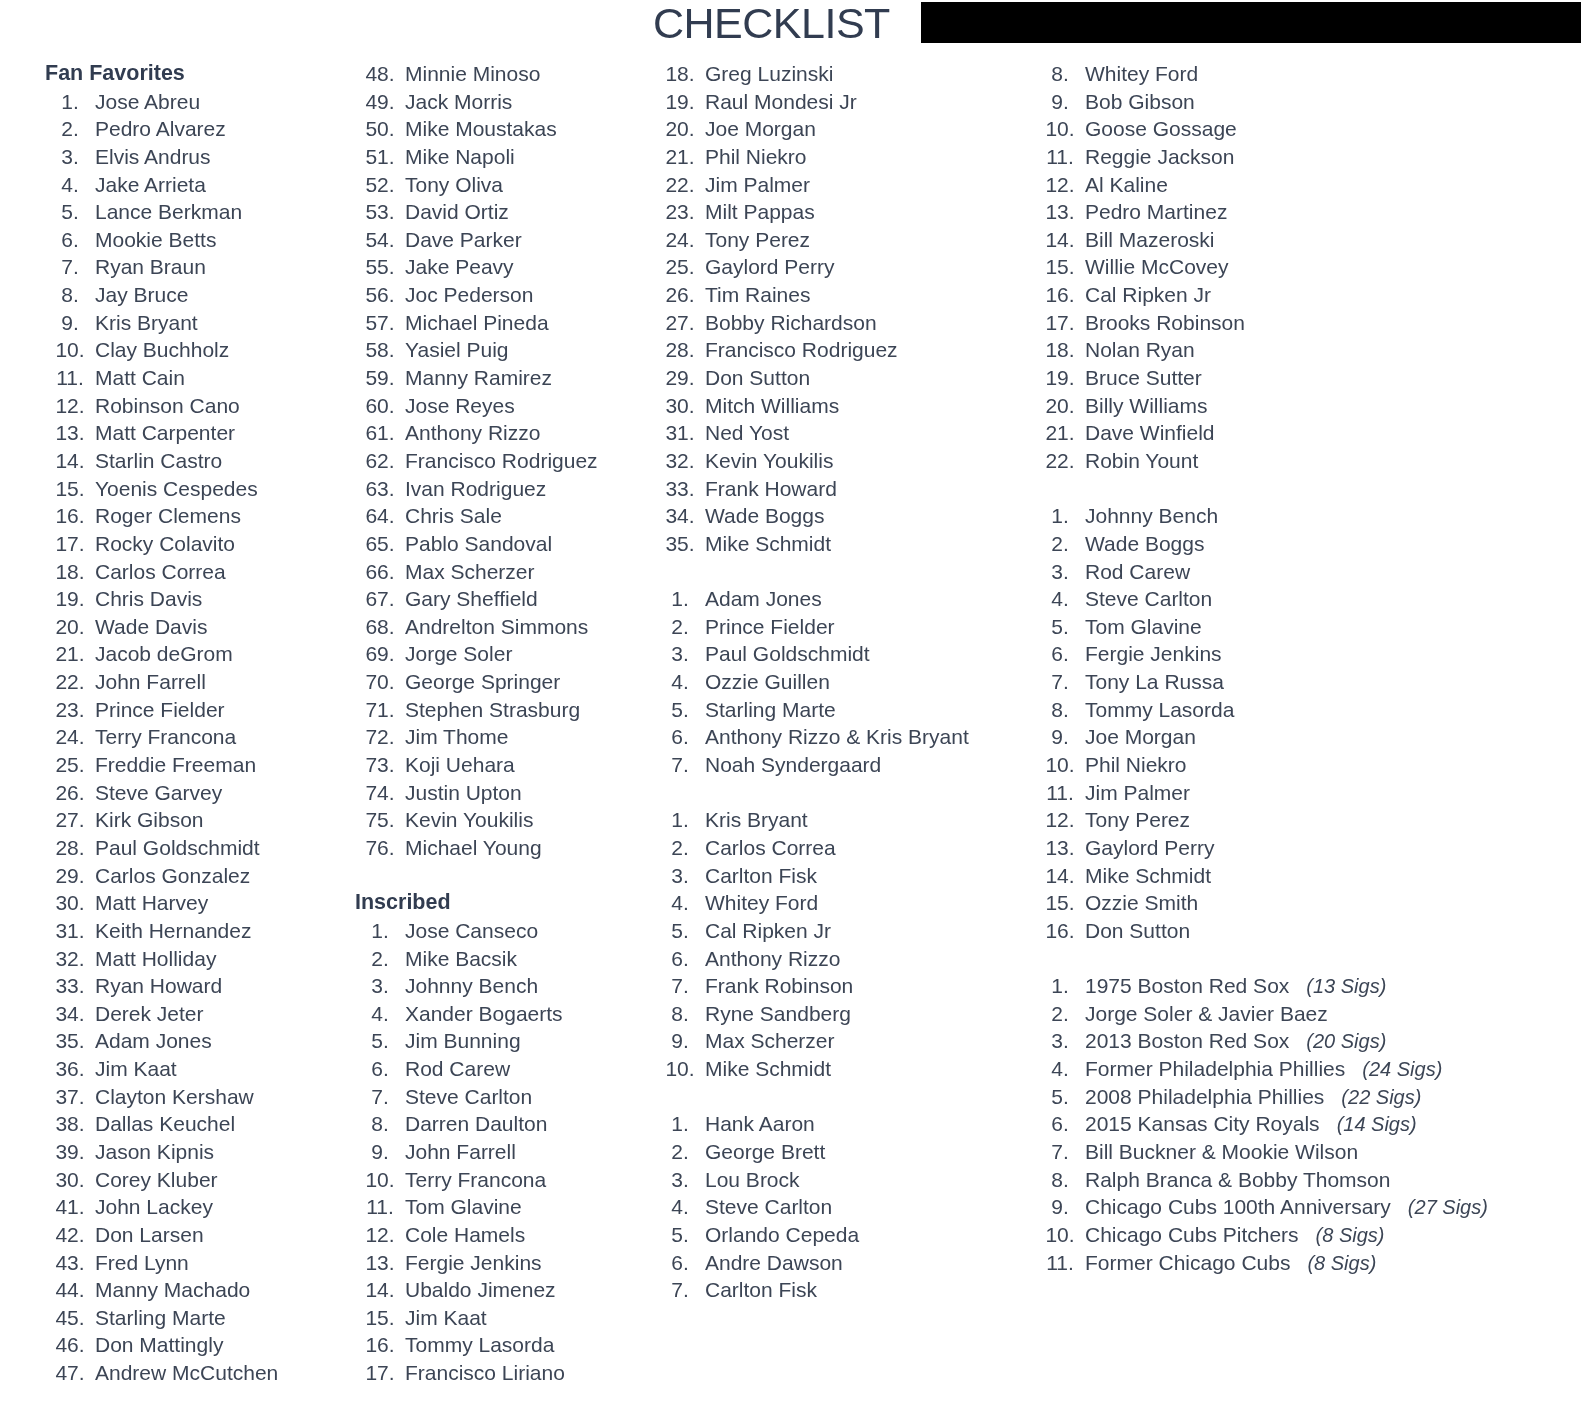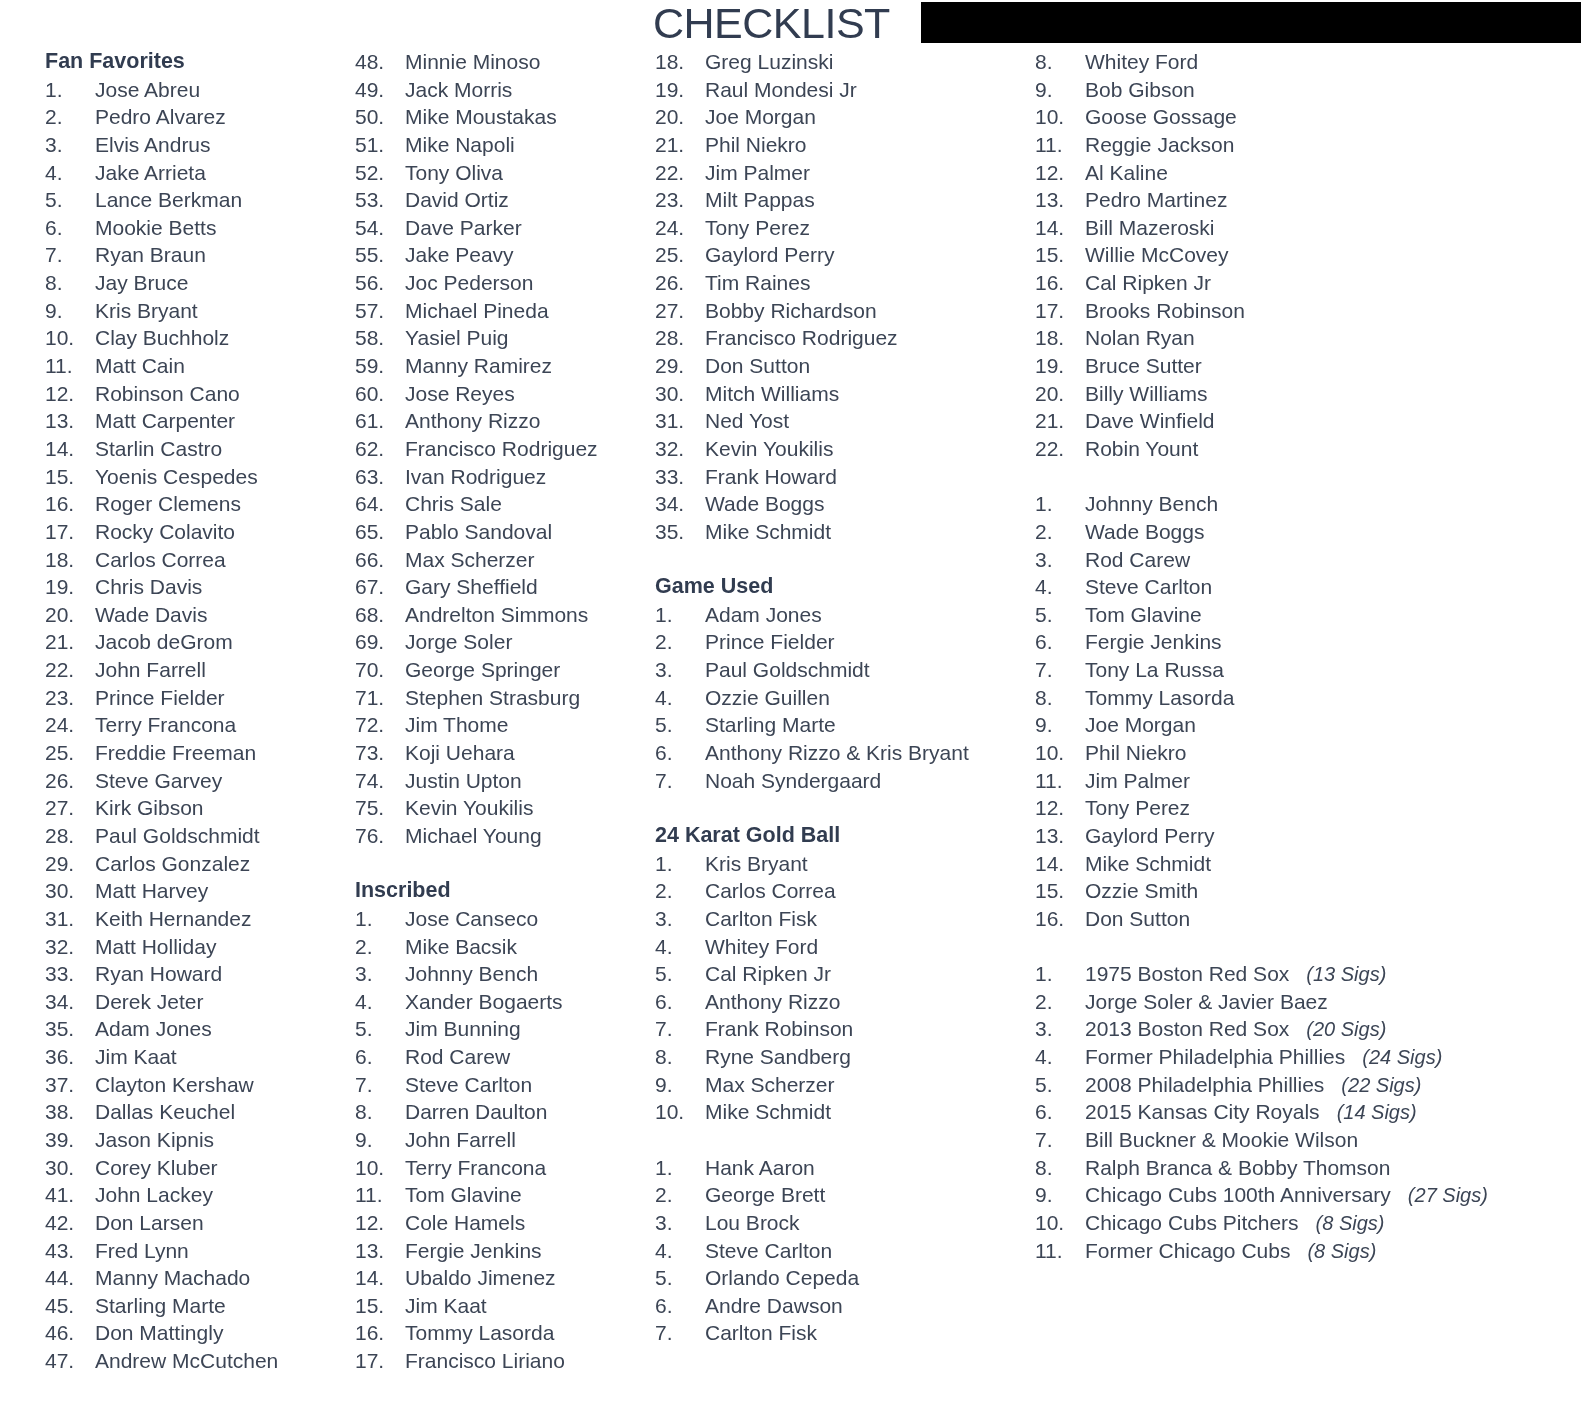--- a/index.html
+++ b/index.html
@@ -28,21 +28,21 @@
     color: var(--heading-text);
     line-height: 47px;
     white-space: nowrap;
   }
   .title-bar {
     position: absolute;
     left: 921px; top: 2px;
     width: 660px; height: 41px;
     background: var(--title-bar);
   }
-  .col { position: absolute; top: 48px; }
+  .col { position: absolute; top: 60px; text-align: center; }
   .col-0 { left: 45px;  width: 310px; }
   .col-1 { left: 355px; width: 300px; }
   .col-2 { left: 655px; width: 380px; }
   .col-3 { left: 1035px; width: 546px; }
   .row {
     display: flex;
     align-items: baseline;
     height: var(--row-h);
     line-height: var(--row-h);
     font-size: 21px;
@@ -512,21 +512,20 @@
         </div>
         <div class="row">
           <span class="num">34.</span>
           <span class="name">Wade Boggs</span>
         </div>
         <div class="row">
           <span class="num">35.</span>
           <span class="name">Mike Schmidt</span>
         </div>
         <div class="row gap"></div>
-        <div class="row header">Game Used</div>
         <div class="row">
           <span class="num">1.</span>
           <span class="name">Adam Jones</span>
         </div>
         <div class="row">
           <span class="num">2.</span>
           <span class="name">Prince Fielder</span>
         </div>
         <div class="row">
           <span class="num">3.</span>
@@ -542,21 +541,20 @@
         </div>
         <div class="row">
           <span class="num">6.</span>
           <span class="name">Anthony Rizzo &amp; Kris Bryant</span>
         </div>
         <div class="row">
           <span class="num">7.</span>
           <span class="name">Noah Syndergaard</span>
         </div>
         <div class="row gap"></div>
-        <div class="row header">24 Karat Gold Ball</div>
         <div class="row">
           <span class="num">1.</span>
           <span class="name">Kris Bryant</span>
         </div>
         <div class="row">
           <span class="num">2.</span>
           <span class="name">Carlos Correa</span>
         </div>
         <div class="row">
           <span class="num">3.</span>

